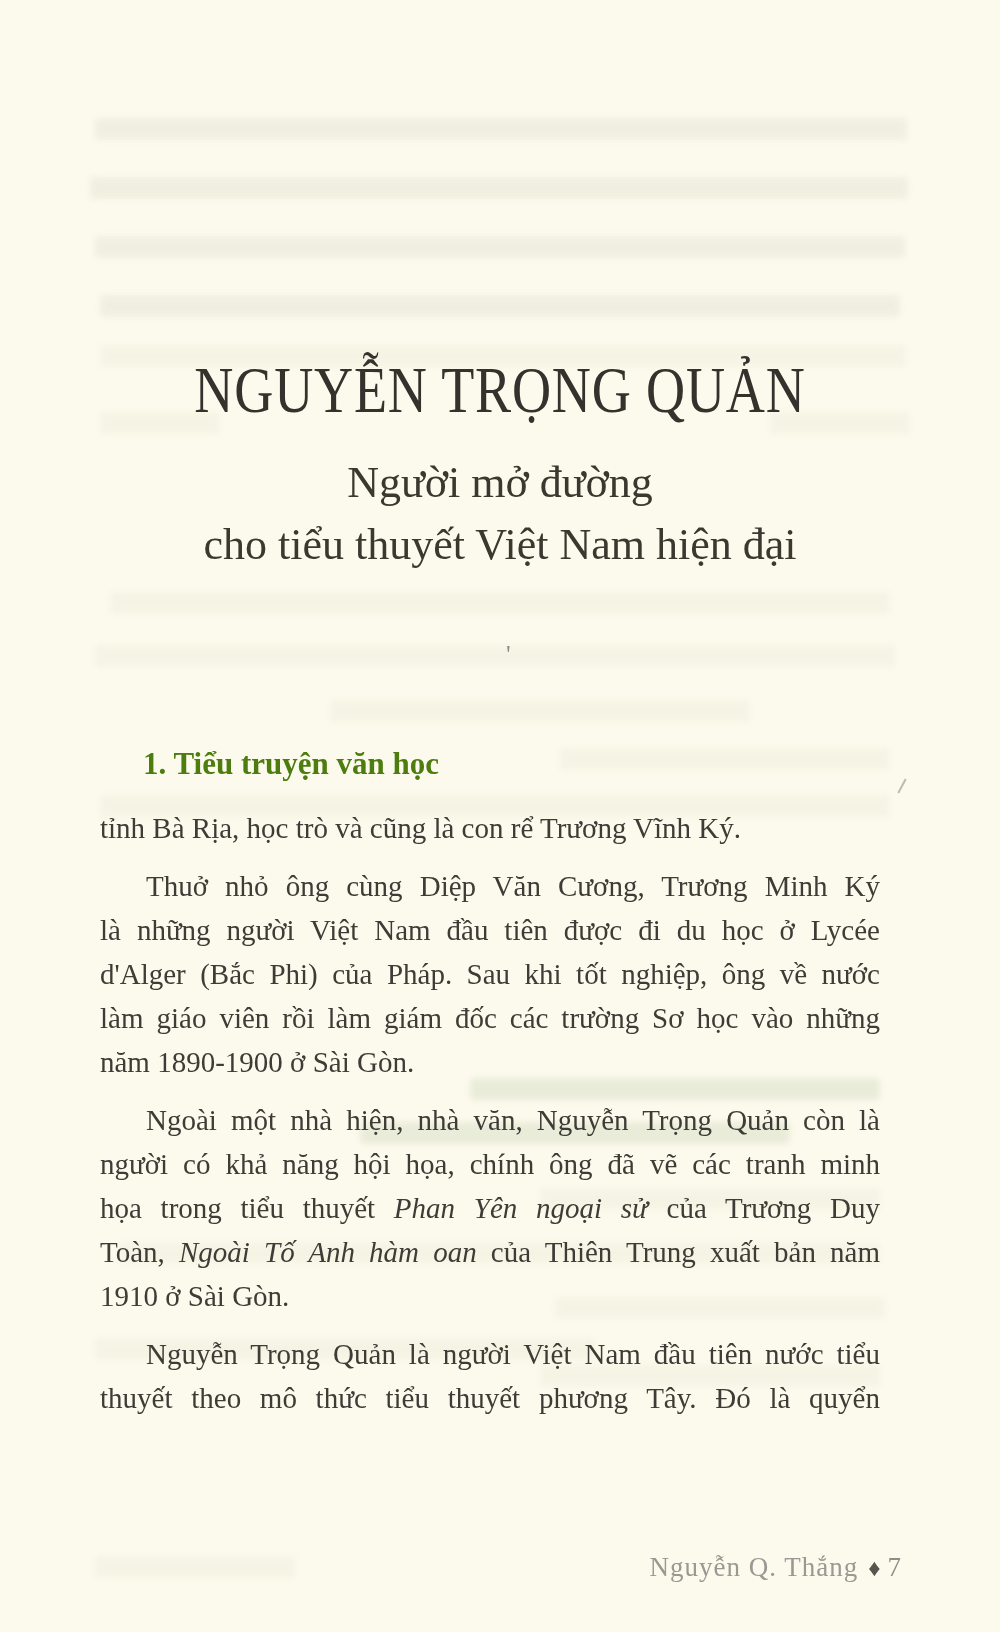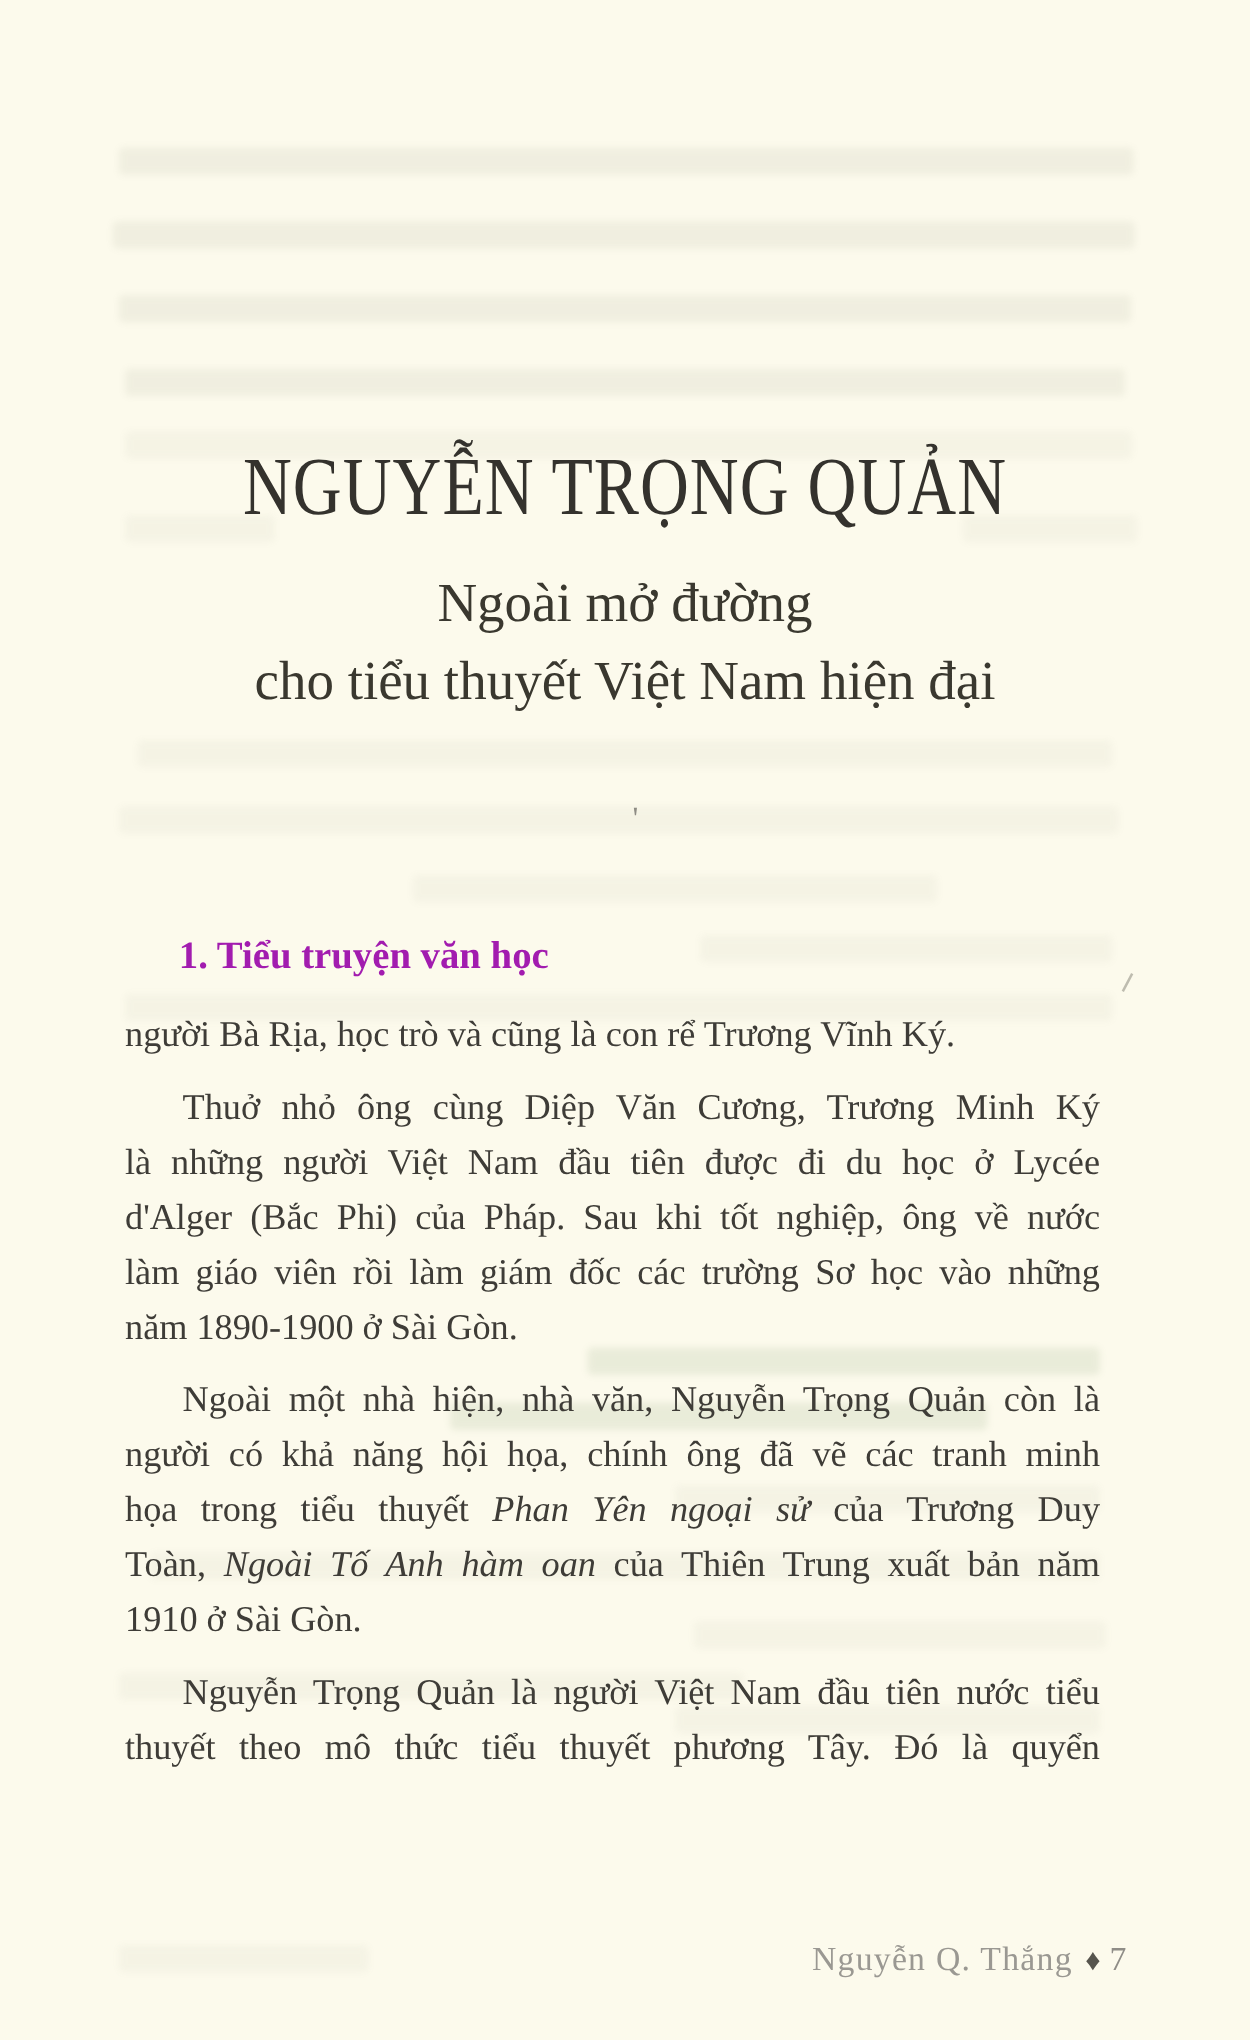--- a/index.html
+++ b/index.html
@@ -28,21 +28,21 @@
     transform:scaleX(.82); transform-origin:center;
     white-space:nowrap;
   }
   .subtitle {
     position:absolute; top:452px; left:0; width:100%;
     text-align:center; font-size:44px; line-height:62px;
     color:#3a382f; white-space:nowrap;
   }
   .section-heading {
     position:absolute; top:746px; left:143px;
-    font-size:31px; font-weight:bold; color:#a21caf;
+    font-size:31px; font-weight:bold; color:#4d7c0f;
     white-space:nowrap;
   }
   .body-block {
     position:absolute; top:806px; left:100px; width:780px;
     font-size:29px;
   }
   .para { margin:0 0 14px 0; }
   .line {
     height:44px; line-height:44px;
     text-align:justify; text-align-last:left;
@@ -96,29 +96,29 @@
   <div class="bleed faint" style="top:1338px; left:95px;  width:500px;"></div>
   <div class="bleed faint" style="top:1365px; left:540px; width:340px;"></div>
   <div class="bleed faint" style="top:1556px; left:95px;  width:200px;"></div>
 
   <div class="mark-apostrophe">'</div>
   <div class="mark-slash"></div>
 
   <div class="title">NGUYỄN TRỌNG QUẢN</div>
 
   <div class="subtitle">
-    <div>Ngoài mở đường</div>
+    <div>Người mở đường</div>
     <div>cho tiểu thuyết Việt Nam hiện đại</div>
   </div>
 
   <div class="section-heading">1. Tiểu truyện văn học</div>
 
   <div class="body-block">
       <div class="para">
-        <div class="line"><span>người Bà Rịa, học trò và cũng là con rể Trương Vĩnh Ký.</span></div>
+        <div class="line"><span>tỉnh Bà Rịa, học trò và cũng là con rể Trương Vĩnh Ký.</span></div>
       </div>
       <div class="para">
         <div class="line just indent"><span>Thuở nhỏ ông cùng Diệp Văn Cương, Trương Minh Ký</span></div>
         <div class="line just"><span>là những người Việt Nam đầu tiên được đi du học ở Lycée</span></div>
         <div class="line just"><span>d'Alger (Bắc Phi) của Pháp. Sau khi tốt nghiệp, ông về nước</span></div>
         <div class="line just"><span>làm giáo viên rồi làm giám đốc các trường Sơ học vào những</span></div>
         <div class="line"><span>năm 1890-1900 ở Sài Gòn.</span></div>
       </div>
       <div class="para">
         <div class="line just indent"><span>Ngoài một nhà hiện, nhà văn, Nguyễn Trọng Quản còn là</span></div>

